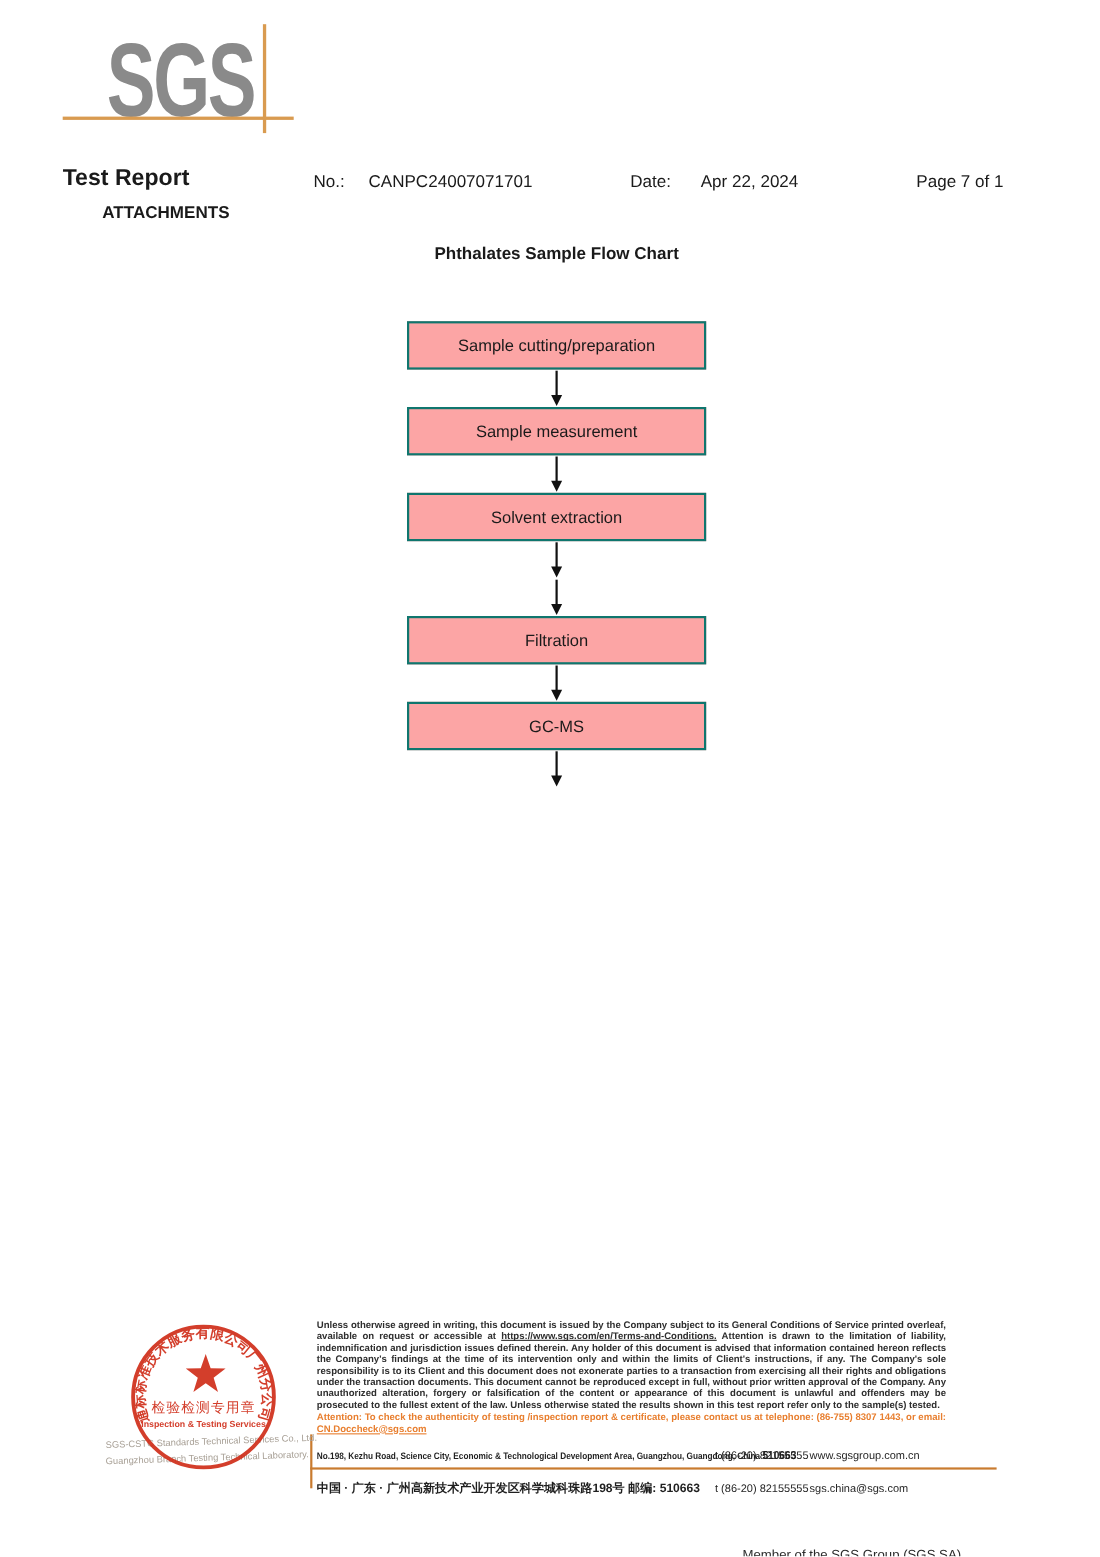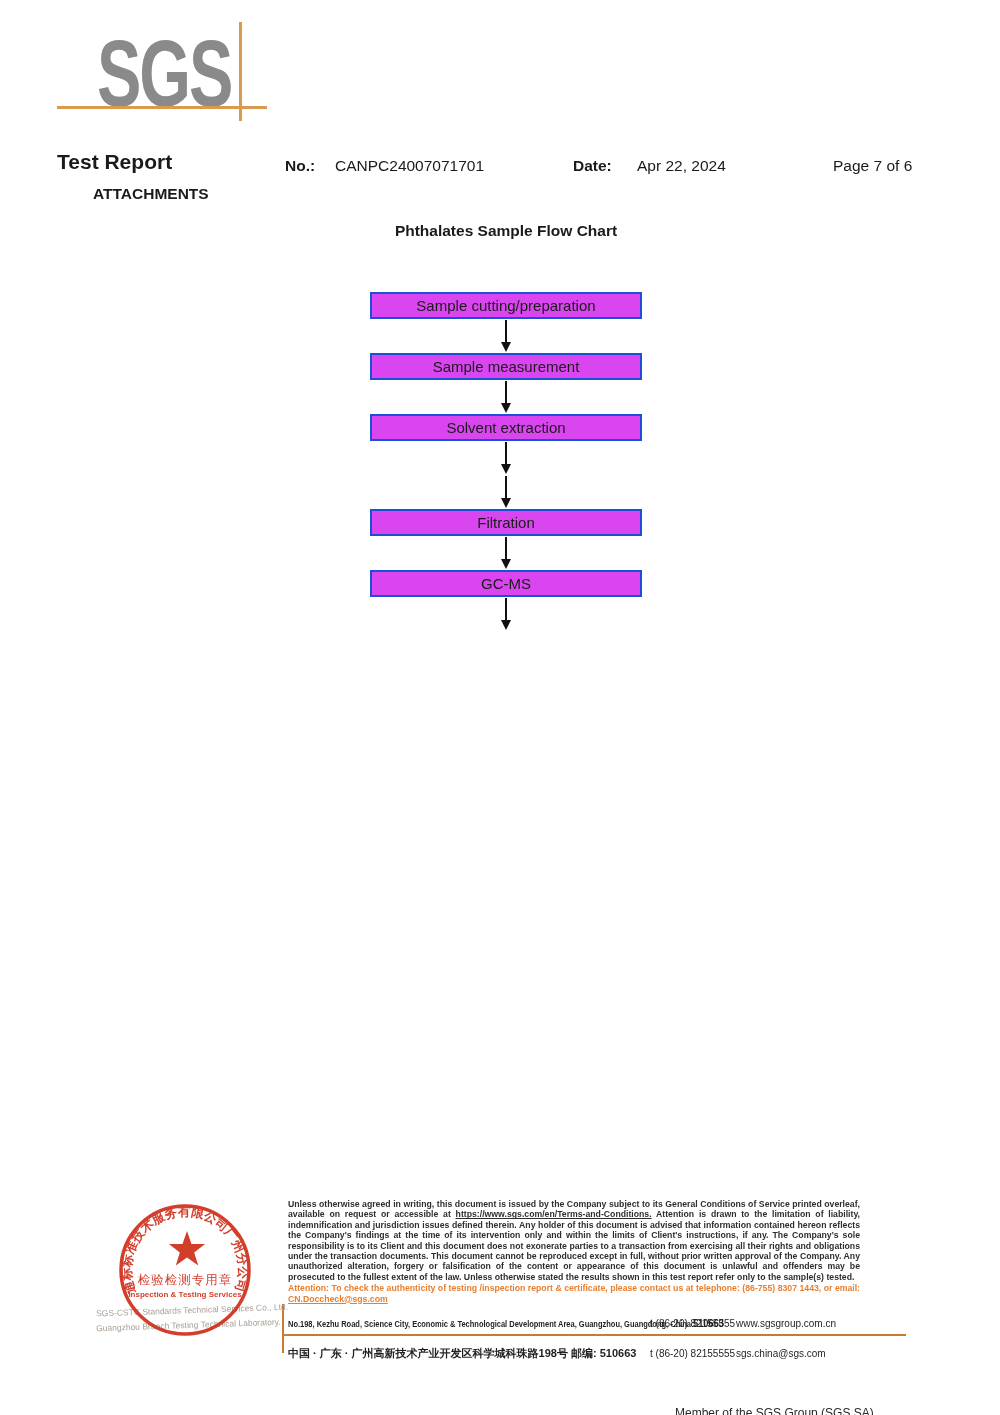--- a/index.html
+++ b/index.html
@@ -9,28 +9,28 @@
   }
   
   .logo-text{
     position:absolute;left:97px;top:26px;font-size:95px;line-height:95px;font-weight:bold;
     color:#8a8a8a;letter-spacing:-3px;transform:scaleX(0.70);transform-origin:left top;
   }
   .logo-hline{position:absolute;left:57px;top:106px;width:210px;height:2.5px;background:#d99b50;}
   .logo-vline{position:absolute;left:239px;top:22px;width:2.5px;height:99px;background:#d99b50;}
   
   .hdr{position:absolute;font-size:15.5px;white-space:nowrap;}
-  .hdr.b{font-weight:bold;}
+  .hdr.b{font-weight:normal;}
   .report-title{position:absolute;left:57px;top:150px;font-size:21px;font-weight:bold;}
   .attachments{position:absolute;left:93px;top:185px;font-size:15.5px;font-weight:bold;}
   
   .flowchart{position:absolute;left:370px;top:222px;width:272px;}
   .fc-title{font-size:15.5px;font-weight:bold;text-align:center;margin:0 0 52px 0;white-space:nowrap;}
   .fc-box{
-    box-sizing:border-box;width:272px;height:27px;border:2px solid #1d4ed8;background:#d946ef;
+    box-sizing:border-box;width:272px;height:44px;border:2px solid #0f766e;background:#fca5a5;
     display:flex;align-items:center;justify-content:center;font-size:15px;
   }
   .fc-arrow{position:relative;height:34px;width:100%;}
   .fc-arrow::before{content:'';position:absolute;left:50%;top:1px;transform:translateX(-50%);width:2px;height:23px;background:#111;}
   .fc-arrow::after{content:'';position:absolute;left:50%;top:23px;transform:translateX(-50%);
     border-left:5.5px solid transparent;border-right:5.5px solid transparent;border-top:10px solid #111;}
   
   .stamp-gray{position:absolute;color:#a8a096;font-size:8.5px;white-space:nowrap;z-index:1;transform:rotate(-2deg);}
   .stamp-svg{position:absolute;left:108px;top:1194px;z-index:2;opacity:.92;}
   
@@ -58,21 +58,21 @@
 
   <div class="logo-text">SGS</div>
   <div class="logo-hline"></div>
   <div class="logo-vline"></div>
 
   <div class="report-title">Test Report</div>
   <span class="hdr b" style="left:285px;top:157px;">No.:</span>
   <span class="hdr" style="left:335px;top:157px;">CANPC24007071701</span>
   <span class="hdr b" style="left:573px;top:157px;">Date:</span>
   <span class="hdr" style="left:637px;top:157px;">Apr 22, 2024</span>
-  <span class="hdr" style="left:833px;top:157px;">Page 7 of 6</span>
+  <span class="hdr" style="left:833px;top:157px;">Page 7 of 1</span>
   <div class="attachments">ATTACHMENTS</div>
 
   <div class="flowchart">
     <p class="fc-title">Phthalates Sample Flow Chart</p>
 
     <div class="fc-box">Sample cutting/preparation</div>
     <div class="fc-arrow"></div>
     <div class="fc-box">Sample measurement</div>
     <div class="fc-arrow"></div>
     <div class="fc-box">Solvent extraction</div>

